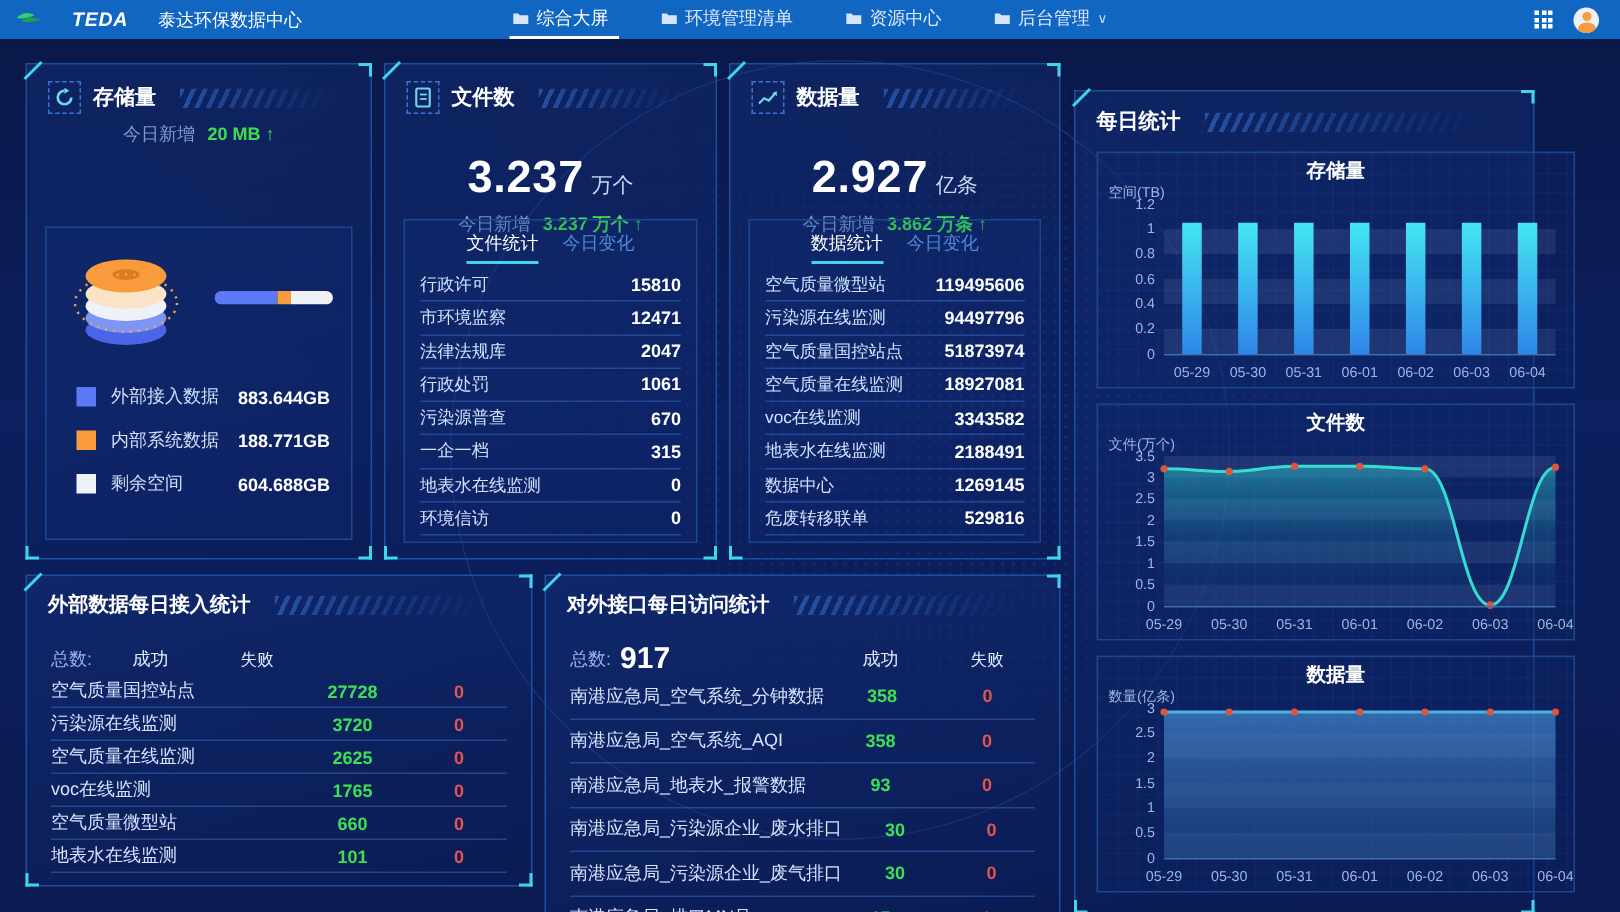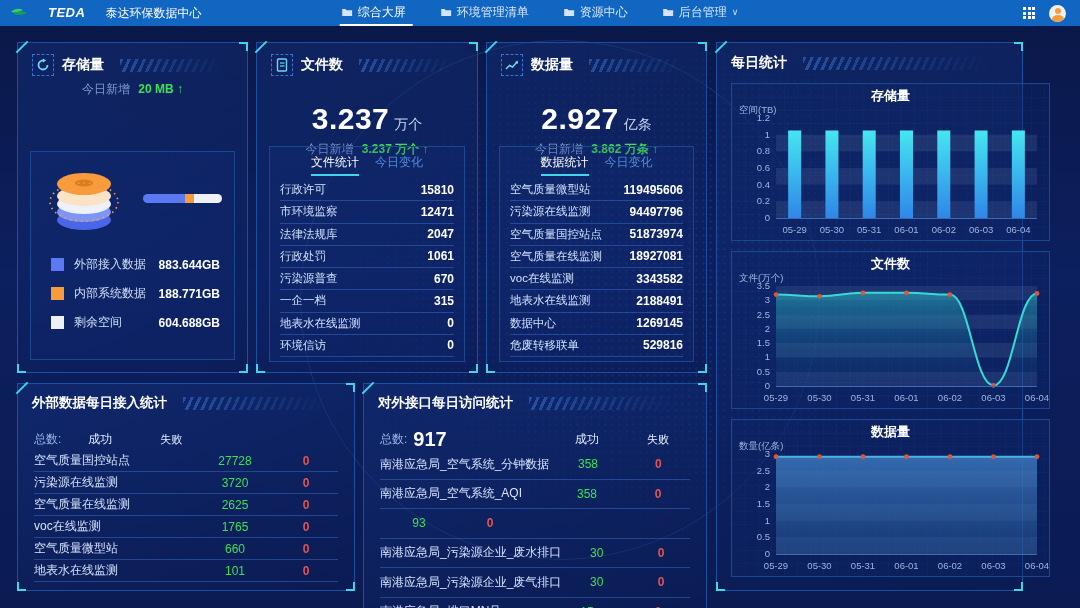--- a/index.html
+++ b/index.html
@@ -78,21 +78,21 @@
     background-size:13px 13px;}
   
   .bt-head{display:flex;align-items:center;padding:0 16px;margin-top:12px;height:30px;}
   .bt-total-label{color:#9ab4e8;font-size:12px;}
   .bt-total{color:#fff;font-size:20px;font-weight:bold;margin-left:6px;flex:1;}
   .bt-col{width:78px;text-align:center;color:#e2ecff;font-size:12px;}
   .bt-col2{width:64px;text-align:center;color:#e2ecff;font-size:11px;}
   .btrows{position:absolute;left:16px;right:16px;top:66px;bottom:8px;display:flex;flex-direction:column;}
   .btrow{flex:1;display:flex;align-items:center;border-bottom:1px solid rgba(64,118,210,.45);}
   .btrow .name{flex:1;color:#d6e4ff;font-size:12px;white-space:nowrap;}
-  .btrow .ok{width:78px;text-align:center;color:#3ce052;font-size:12px;font-weight:normal;}
+  .btrow .ok{width:78px;text-align:center;color:#3ce052;font-size:12px;font-weight:bold;}
   .btrow .fail{width:64px;text-align:center;color:#e05550;font-size:12px;font-weight:bold;}
 </style>
 </head>
 <body>
 
 <div class="stage">
   <div class="map-dots"></div>
   <div class="globe-ring"></div>
 
   <div class="topbar">
@@ -346,21 +346,21 @@
           </div>
 
           <div class="trow">
             <span class="tlabel">危废转移联单</span>
             <span class="tval">529816</span>
           </div>
         </div>
     </div>
   </div>
 
-  <div class="card" style="left:716px;top:42px;width:307px;height:549px;">
+  <div class="card" style="left:716px;top:60px;width:307px;height:549px;">
     <span class="corner c-tl"></span>
       <span class="corner c-tr"></span>
       <span class="corner c-bl"></span>
       <span class="corner c-br"></span>
     <div class="card-head">
       <span class="card-title">每日统计</span>
       <span class="hatch"></span>
     </div>
     <div class="chart-panel" style="top:40px;"><svg width="317" height="156" viewBox="0 0 317 156">
           <rect x="44" y="117.33333333333333" width="261" height="16.666666666666668" fill="rgba(150,172,210,0.13)"></rect>
@@ -552,20 +552,21 @@
           <span class="fail">0</span>
         </div>
 
         <div class="btrow">
           <span class="name">南港应急局_空气系统_AQI</span>
           <span class="ok">358</span>
           <span class="fail">0</span>
         </div>
 
         <div class="btrow">
+          <span class="name">南港应急局_地表水_报警数据</span>
           <span class="ok">93</span>
           <span class="fail">0</span>
         </div>
 
         <div class="btrow">
           <span class="name">南港应急局_污染源企业_废水排口</span>
           <span class="ok">30</span>
           <span class="fail">0</span>
         </div>
 

